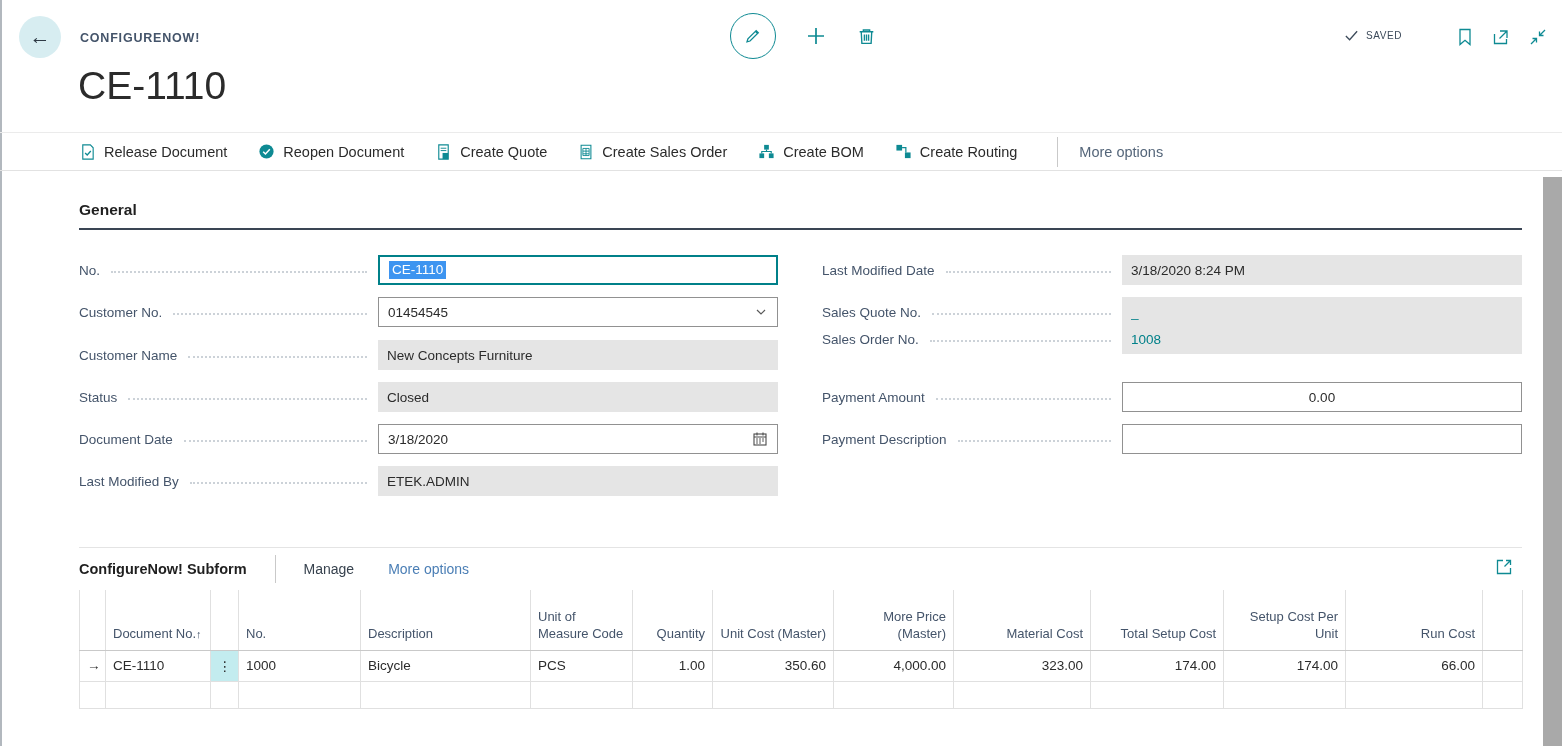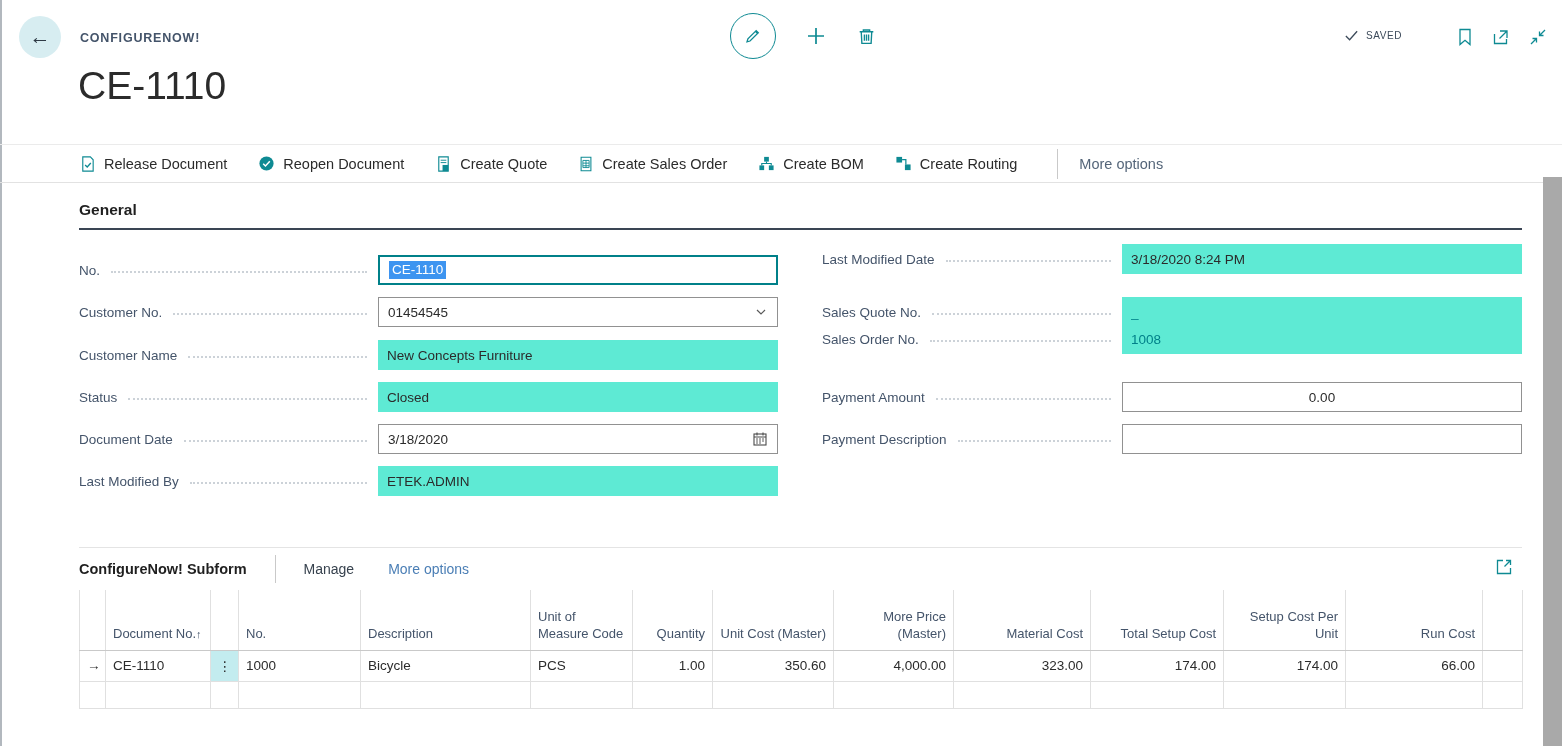--- a/index.html
+++ b/index.html
@@ -21,21 +21,21 @@
 
   .center-icons { position:absolute; left:730px; top:13px; display:flex; align-items:center; gap:28px; }
   .icon-btn { cursor:pointer; display:flex; align-items:center; justify-content:center; }
   .pencil-circle { width:46px; height:46px; border:1.5px solid #0e8a93; border-radius:50%; }
 
   .saved-wrap { position:absolute; left:1344px; top:28px; display:flex; align-items:center; gap:7px;
     color:#3c4a5a; font-size:10px; letter-spacing:0.6px; }
   .tr-icons { position:absolute; left:1456px; top:27px; display:flex; align-items:center; gap:17px; }
 
   
-  .action-bar { position:absolute; left:0; top:144px; width:1562px; height:39px;
+  .action-bar { position:absolute; left:0; top:132px; width:1562px; height:39px;
     border-top:1px solid #ebebeb; border-bottom:1px solid #e2e2e2;
     display:flex; align-items:center; padding-left:79px; }
   .action-item { display:flex; align-items:center; gap:8px; margin-right:31px;
     font-size:14.5px; color:#2b2b2b; cursor:pointer; white-space:nowrap; }
   .action-divider { width:1px; height:30px; background:#c9c9c9; margin:0 10px 0 9px; }
   .more-options-top { font-size:14.5px; color:#546579; cursor:pointer; margin-left:11px; }
 
   
   .scroll-thumb { position:absolute; right:0; top:177px; width:19px; height:569px; background:#a9a9a9; cursor:pointer; }
 
@@ -43,21 +43,21 @@
   .section-title { position:absolute; left:79px; top:201px; font-size:15.5px; font-weight:bold; color:#1f1f1f; }
   .section-underline { position:absolute; left:79px; top:228px; width:1443px; height:2px; background:#3a4554; }
 
   .field { position:absolute; height:30px; display:flex; align-items:center; }
   .field.fl { left:79px;  width:699px; }
   .field.fr { left:822px; width:700px; }
   .lbl { font-size:13.5px; color:#44546a; white-space:nowrap; }
   .dots { flex:1; border-bottom:2px dotted #ccd2d8; margin:0 11px; transform:translateY(2px); }
   .ctl { width:400px; height:30px; flex:0 0 400px; display:flex; align-items:center;
     padding:0 9px; font-size:13.5px; color:#2b2b2b; }
-  .ctl.readonly { background:#5eead4; }
+  .ctl.readonly { background:#e5e5e5; }
   .ctl.editable { background:#fff; border:1px solid #919191; cursor:text; }
   .ctl.focused  { border:2px solid #008089; }
   .ctl .val { flex:1; white-space:nowrap; overflow:hidden; }
   .ctl.num .val { text-align:center; }
   .selection { background:#3d94f0; color:#fff; padding:1px 3px 2px 3px; }
   .accent-text { color:#008089; }
 
   
   .section-sep { position:absolute; left:79px; top:547px; width:1443px; height:1px; background:#e4e4e4; }
   .subform-toolbar { position:absolute; left:79px; top:555px; height:28px; display:flex; align-items:center; }
@@ -268,21 +268,21 @@
   </div>
 </div>
 <div class="field fl" style="top:466px;">
   <span class="lbl">Last Modified By</span>
   <span class="dots"></span>
   <div class="ctl readonly">
     <span class="val">ETEK.ADMIN</span>
   </div>
 </div>
 
-<div class="field fr" style="top:244px;">
+<div class="field fr" style="top:255px;">
   <span class="lbl">Last Modified Date</span>
   <span class="dots"></span>
   <div class="ctl readonly">
     <span class="val">3/18/2020 8:24 PM</span>
   </div>
 </div>
 <div class="field fr" style="top:297px;align-items:center;">
   <span class="lbl">Sales Quote No.</span>
   <span class="dots"></span>
   <div class="ctl readonly">

